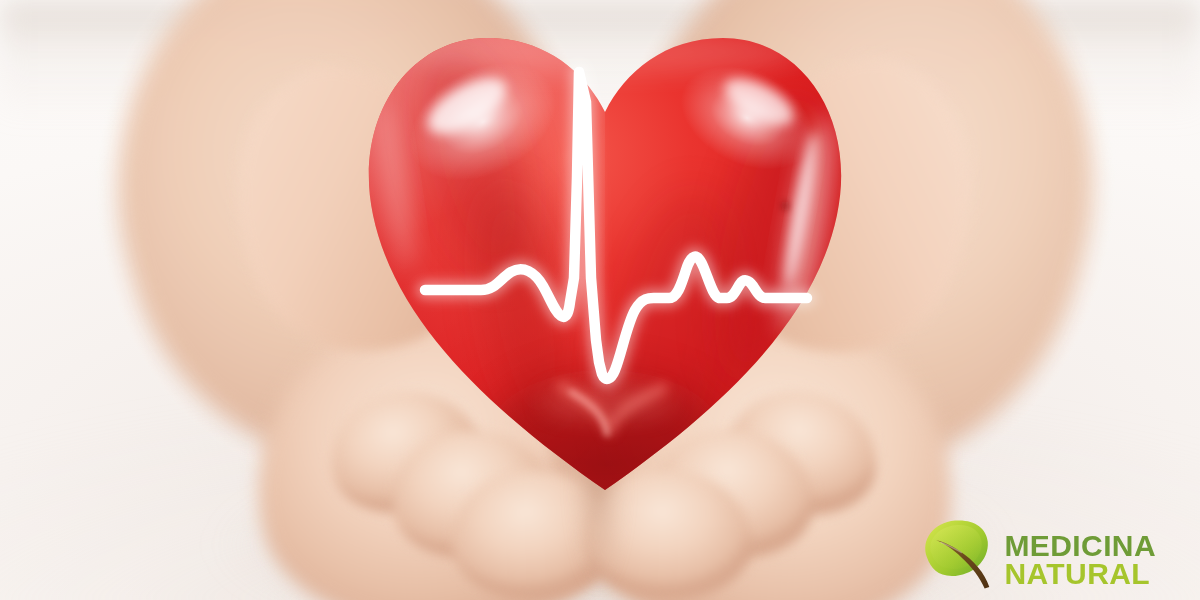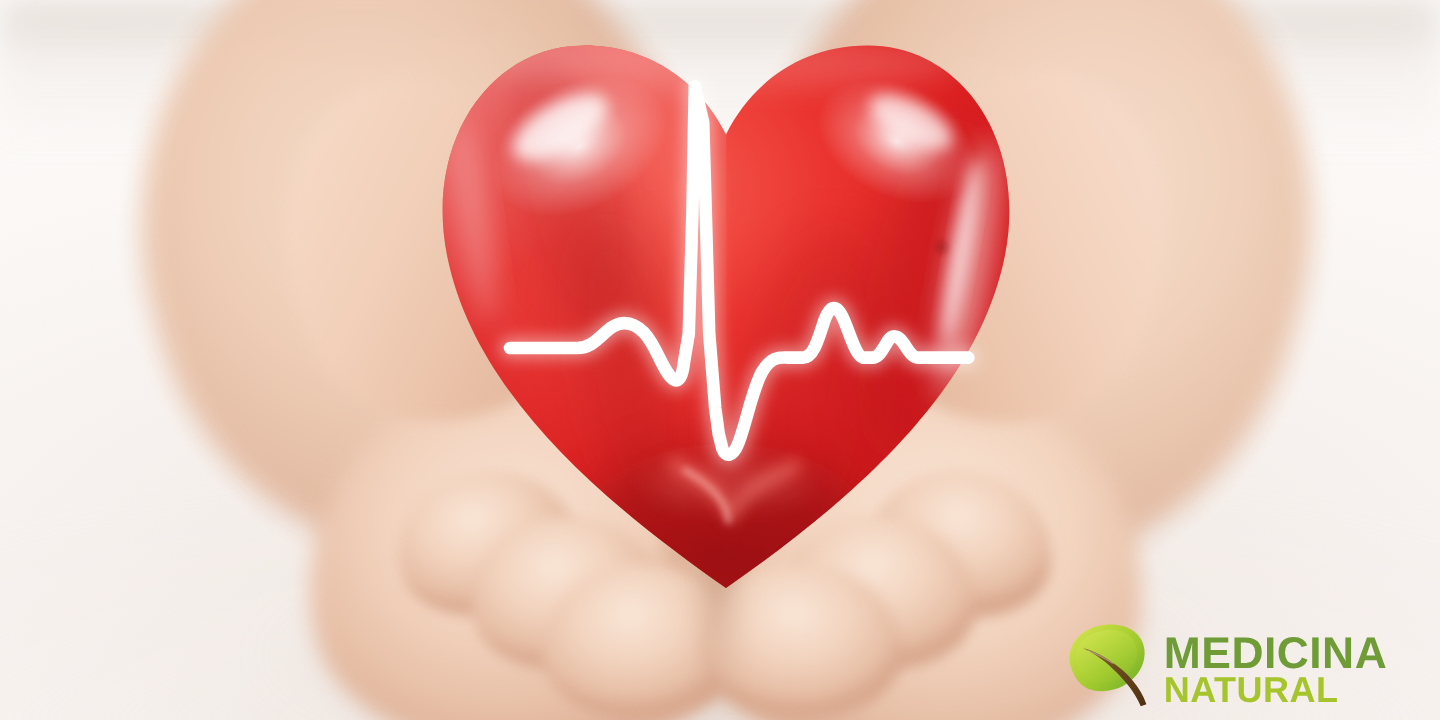--- a/index.html
+++ b/index.html
@@ -149,21 +149,21 @@
     gap: 10px;
   }
   .logo-leaf { width: 78px; height: 78px; display: block; flex: 0 0 auto; }
   .logo-text {
     display: flex;
     flex-direction: column;
     line-height: .92;
     letter-spacing: .4px;
   }
   .logo-line1 {
-    font-size: 37px;
+    font-size: 30px;
     font-weight: bold;
     color: #6f9c37;
     margin-top: 17px;
   }
   .logo-line2 {
     font-size: 30px;
     font-weight: bold;
     color: #a6c52c;
   }
 </style>

